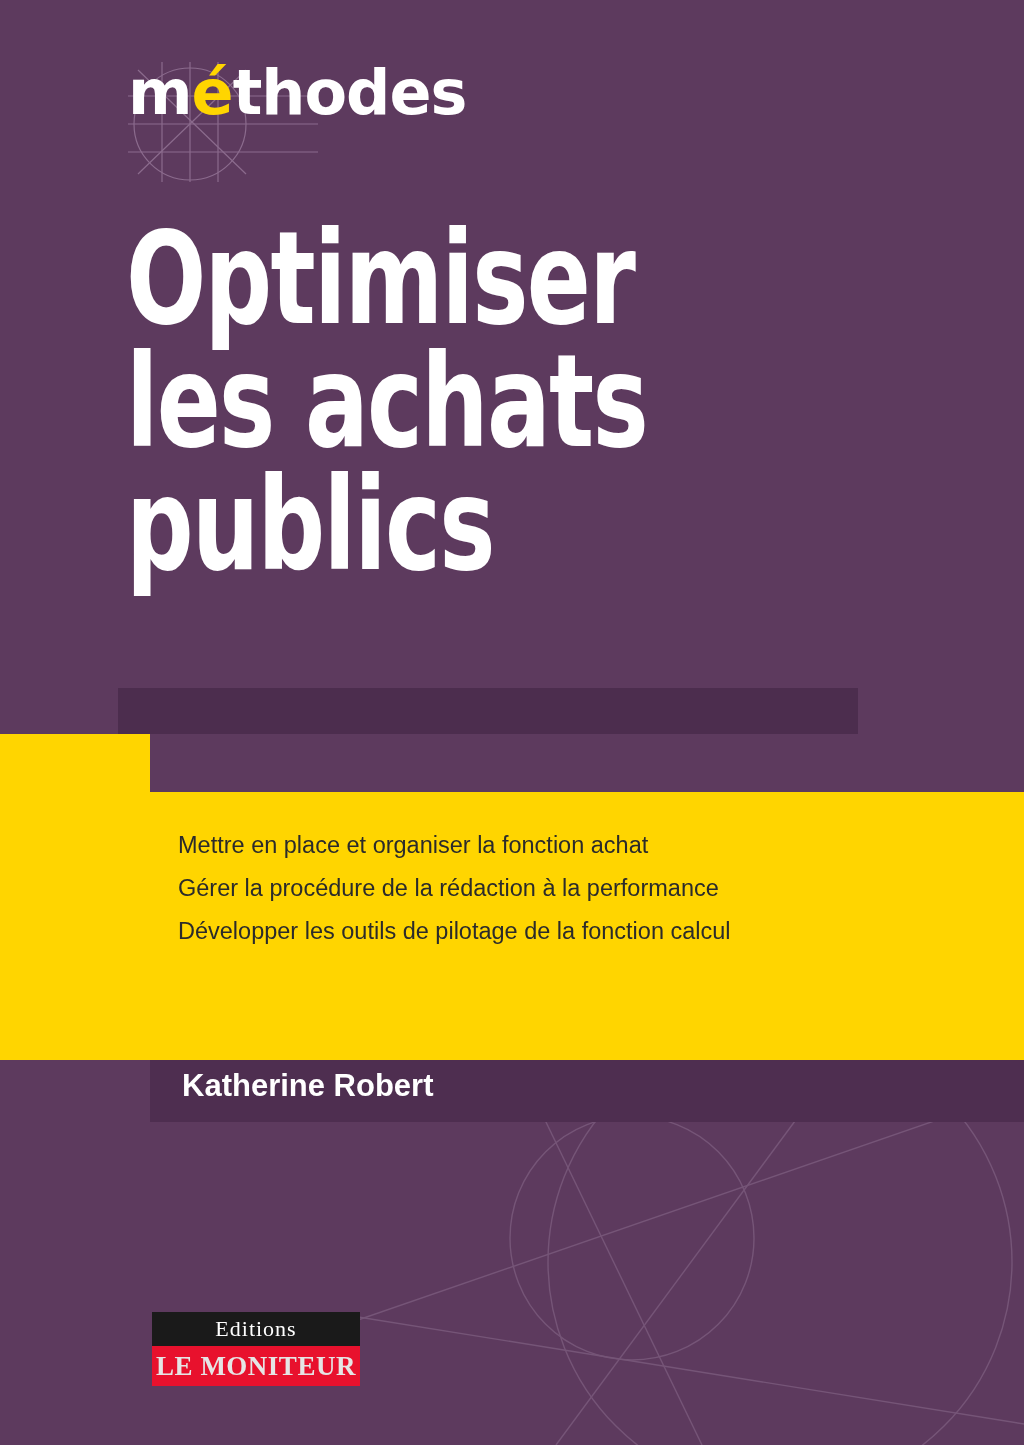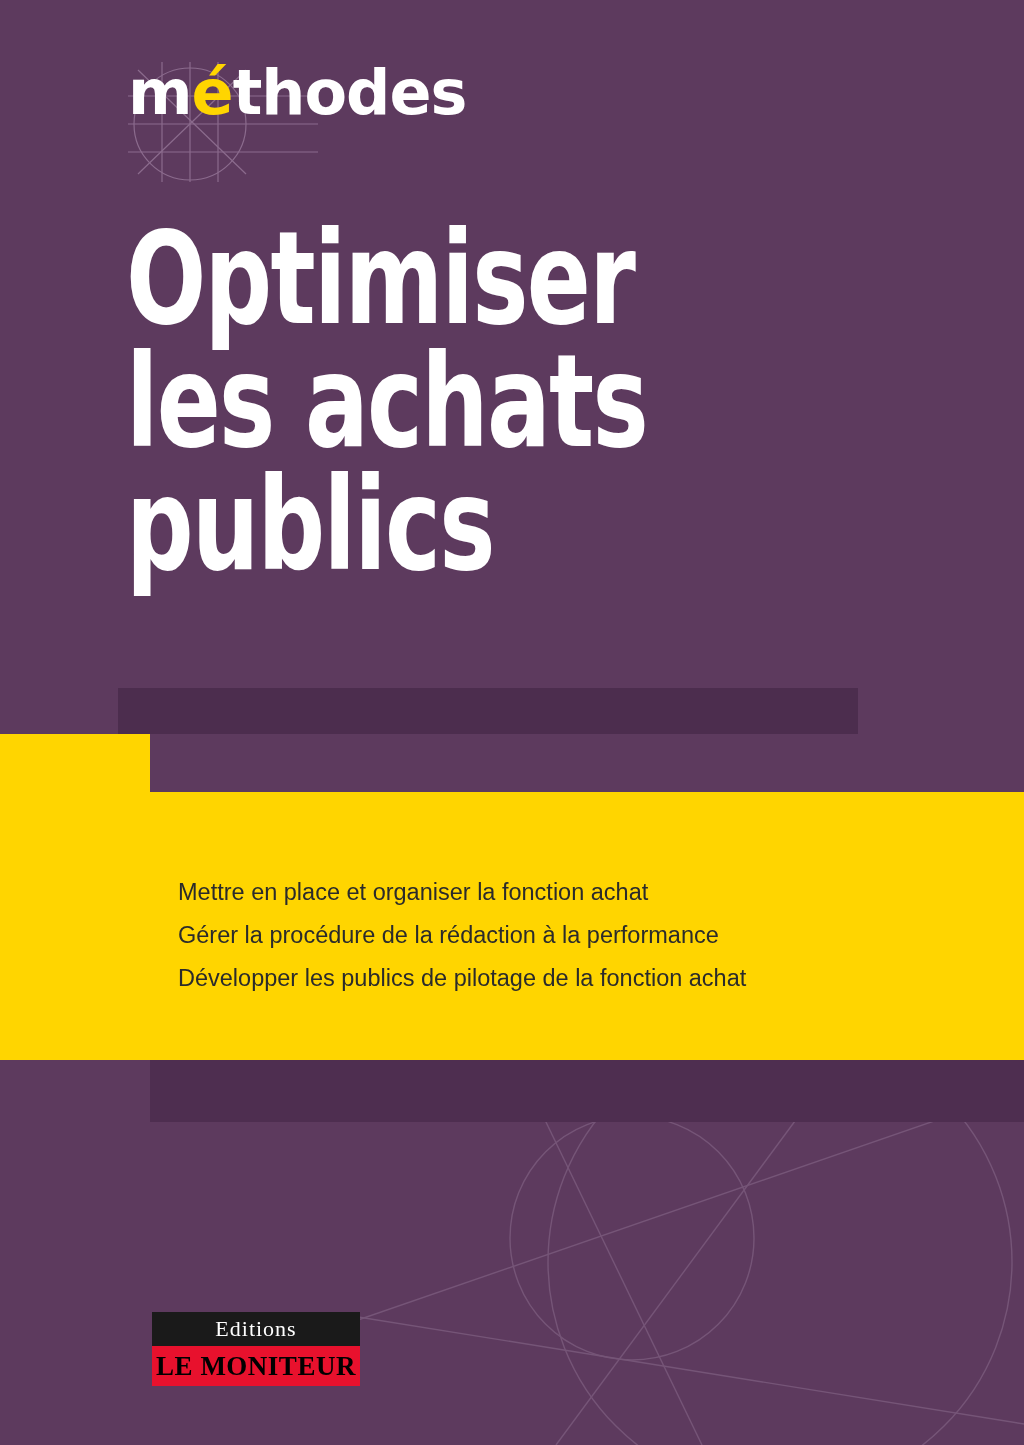--- a/index.html
+++ b/index.html
@@ -98,21 +98,20 @@
     background: #ffd500;
   }
   .bullets {
     position: absolute;
     left: 178px;
     top: 830px;
     width: 800px;
     color: #2b2b2b;
     font-size: 23.5px;
     line-height: 1.28;
-    margin-top: 47px;
   }
   .bullets .bullet {
     margin-bottom: 13px;
   }
 
   
   .author-band {
     position: absolute;
     left: 150px;
     top: 1060px;
@@ -142,21 +141,21 @@
     height: 34px;
     display: flex;
     align-items: center;
     justify-content: center;
     font-family: Liberation Serif, serif;
     font-size: 22px;
     letter-spacing: 1px;
   }
   .pub-bottom {
     background: #e8112d;
-    color: #000000;
+    color: #e5e5e5;
     height: 40px;
     display: flex;
     align-items: center;
     justify-content: center;
     font-family: "Liberation Serif", serif;
     font-weight: bold;
     font-size: 27px;
     letter-spacing: 0.5px;
   }
 </style>
@@ -196,23 +195,24 @@
   <div class="title-shadow"></div>
   <div class="title">Optimiser
 les achats
 publics</div>
 
   <div class="yellow-tab"></div>
   <div class="yellow-band"></div>
   <div class="bullets">
     <div class="bullet">Mettre en place et organiser la fonction achat</div>
     <div class="bullet">Gérer la procédure de la rédaction à la performance</div>
-    <div class="bullet">Développer les publics de pilotage de la fonction achat</div>
+    <div class="bullet">Développer les outils de pilotage de la fonction calcul</div>
   </div>
 
   <div class="author-band"></div>
+  <div class="author">Katherine Robert</div>
 
   <div class="publisher">
     <div class="pub-top">Editions</div>
     <div class="pub-bottom">LE MONITEUR</div>
   </div>
 
 </div>
 
 </body></html>

